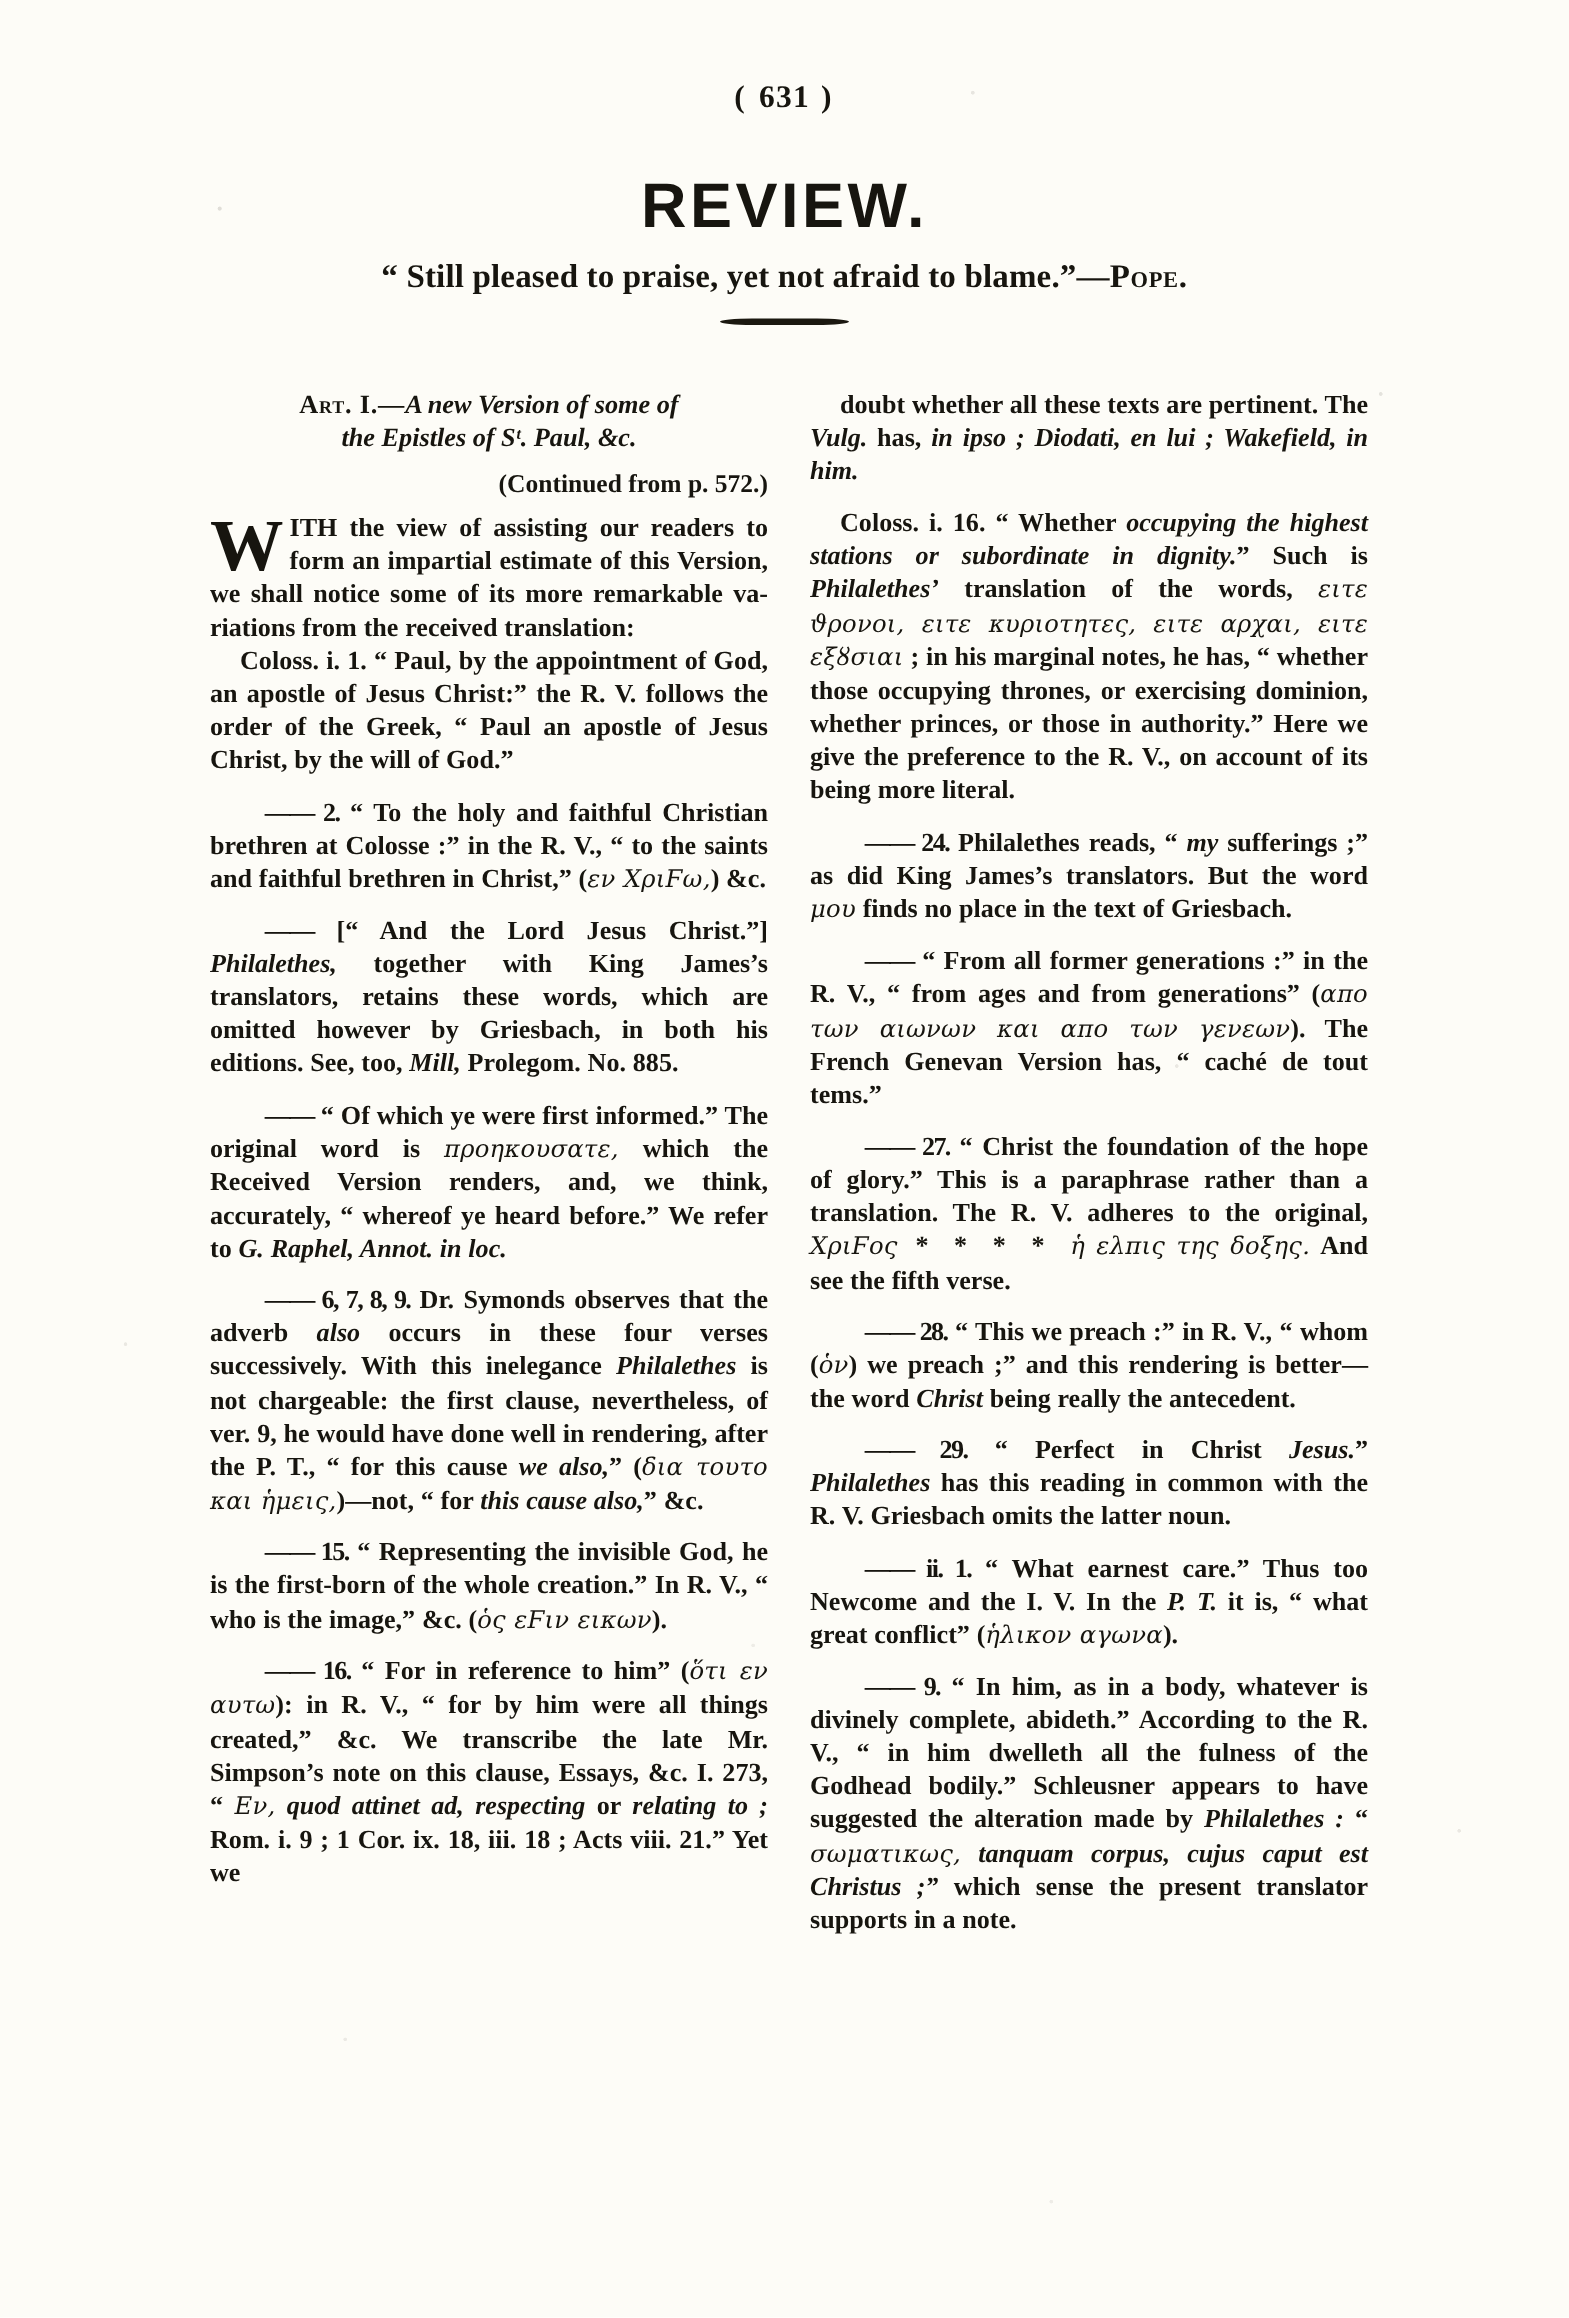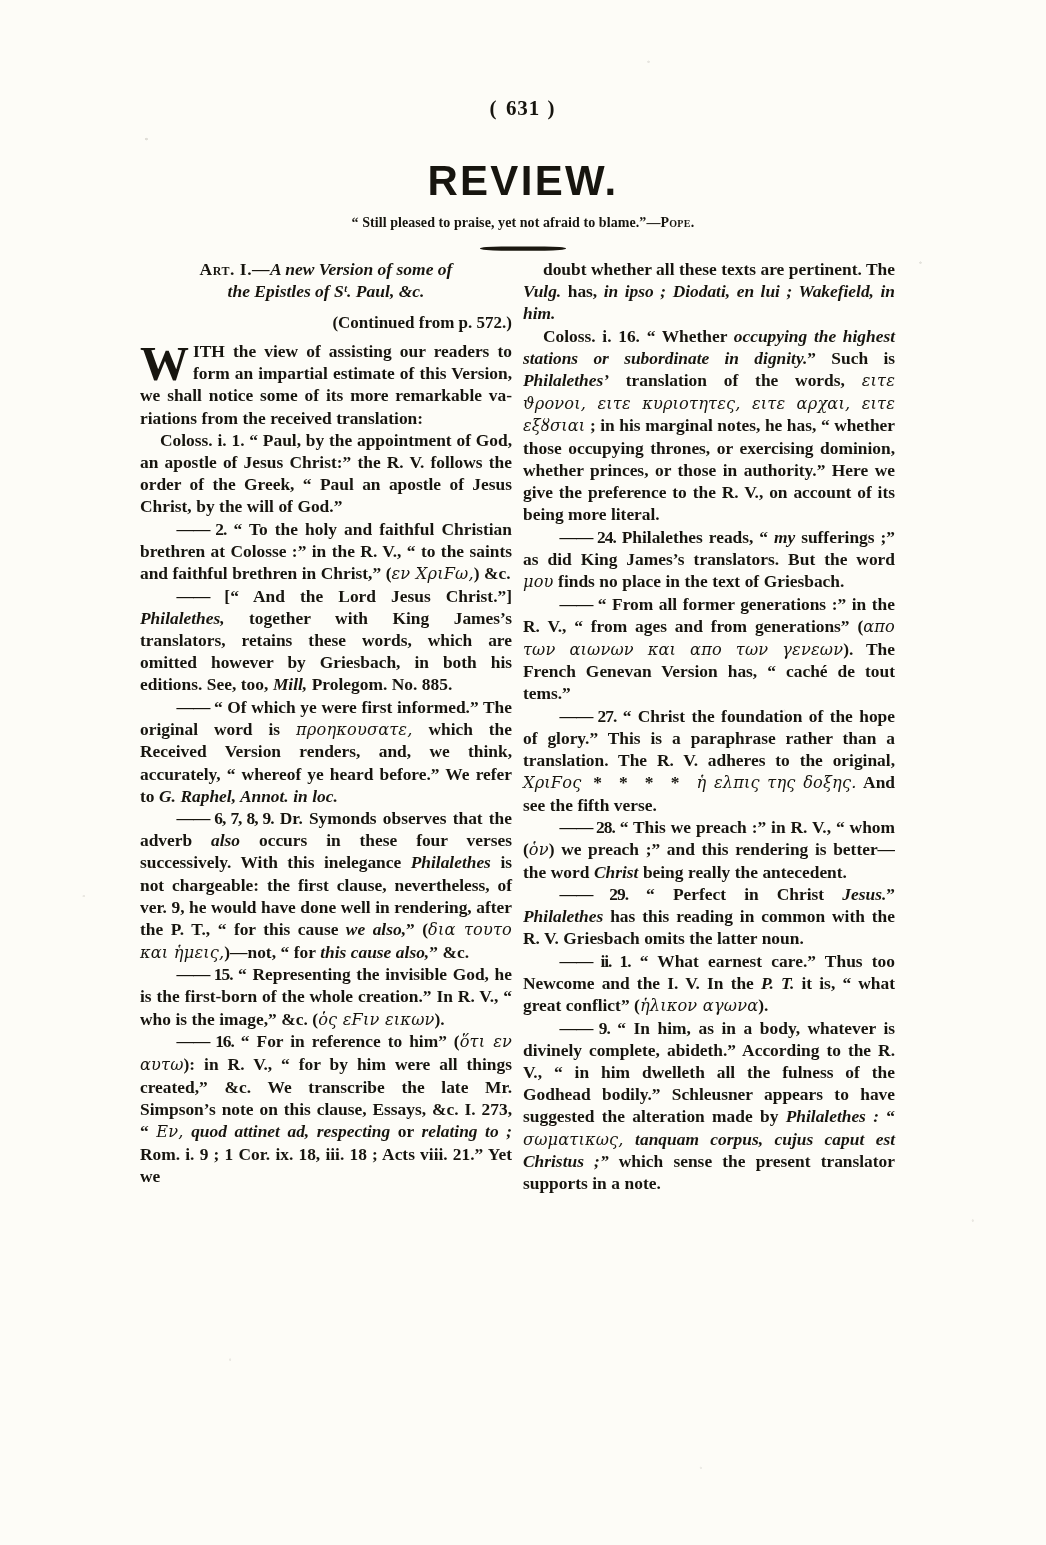--- a/index.html
+++ b/index.html
@@ -36,35 +36,35 @@
       radial-gradient(circle at 48% 71%, rgba(60,52,40,.16) 0 1px, transparent 1.4px),
       radial-gradient(circle at 93% 79%, rgba(60,52,40,.20) 0 1px, transparent 1.4px),
       radial-gradient(circle at 22% 88%, rgba(60,52,40,.18) 0 1px, transparent 1.4px),
       radial-gradient(circle at 67% 95%, rgba(60,52,40,.16) 0 1px, transparent 1.4px);
   }
   .folio {
     text-align: center;
     font-size: 21px;
     font-weight: bold;
     letter-spacing: .10em;
-    padding-top: 96px;
+    padding-top: 52px;
   }
   .folio .pnum { letter-spacing: .04em; }
 
   .masthead {
     text-align: center;
     font-size: 42px;
     font-weight: bold;
     letter-spacing: .055em;
     margin-top: 36px;
     font-family: Liberation Sans, sans-serif;
   }
   .epigraph {
     text-align: center;
-    font-size: 14px;
+    font-size: 22px;
     font-weight: bold;
     margin-top: 10px;
     letter-spacing: .005em;
   }
   .epigraph .attrib {
     font-variant: small-caps;
     letter-spacing: .02em;
   }
   .rule-orn {
     width: 86px;
@@ -74,21 +74,21 @@
     border-radius: 50%/100%;
     transform: scaleY(.85);
   }
 
   .columns {
     position: absolute;
     top: 258px;
     left: 140px;
     width: 772px;
     display: flex;
-    gap: 11px;
+    gap: 28px;
   }
   .col { width: 372px; }
 
   .art-head {
     text-align: center;
     font-size: 17.5px;
     line-height: 1.26;
     font-weight: bold;
   }
   .art-head .ital { font-style: italic; }
@@ -105,21 +105,21 @@
   p.body {
     margin: 0;
     font-size: 17.4px;
     line-height: 1.275;
     text-align: justify;
     text-justify: inter-word;
     font-weight: bold;
     hyphens: manual;
     word-spacing: .01em;
   }
-  p.body + p.body { margin-top: 0; }
+  p.body + p.body { margin-top: 12px; }
   p.indent { text-indent: 1.15em; }
   p.vindent { text-indent: 2.1em; }
 
   .dropcap-wrap { position: relative; }
   .dropcap {
     float: left;
     font-size: 49px;
     line-height: .84;
     font-weight: bold;
     padding: 2px 4px 0 0;

